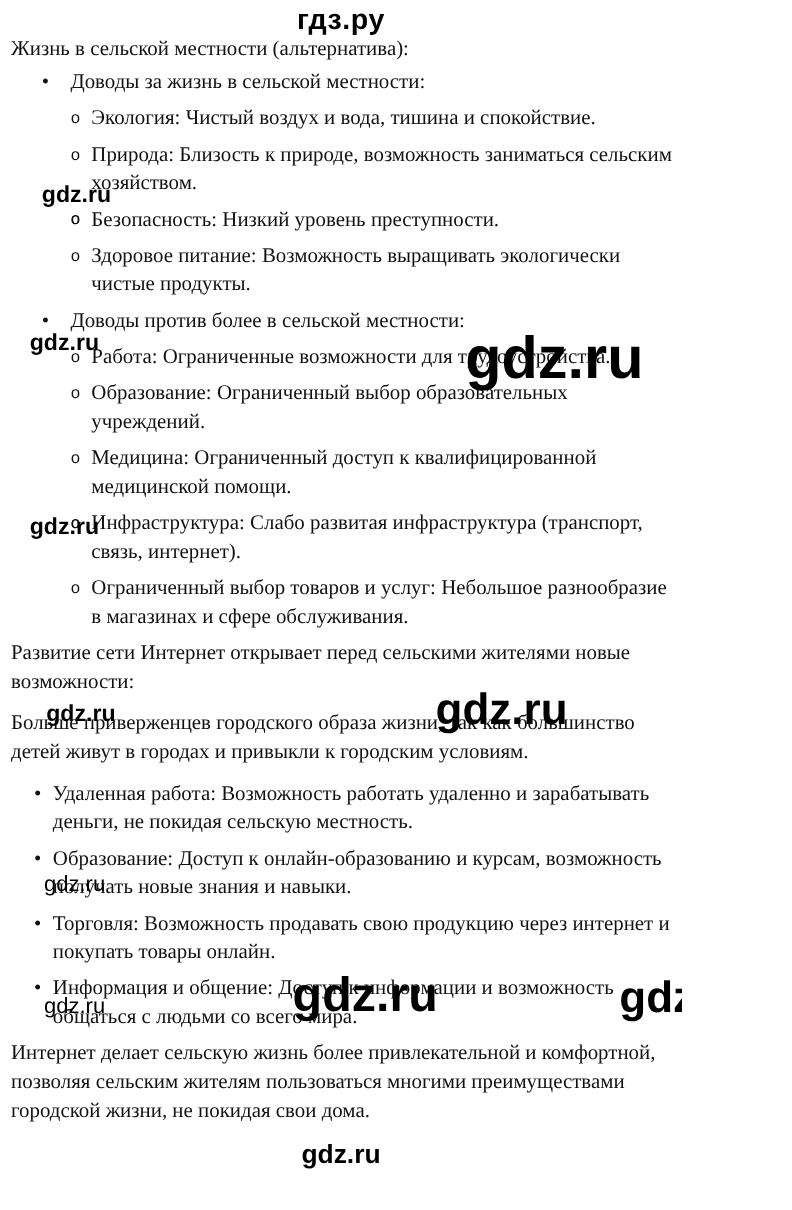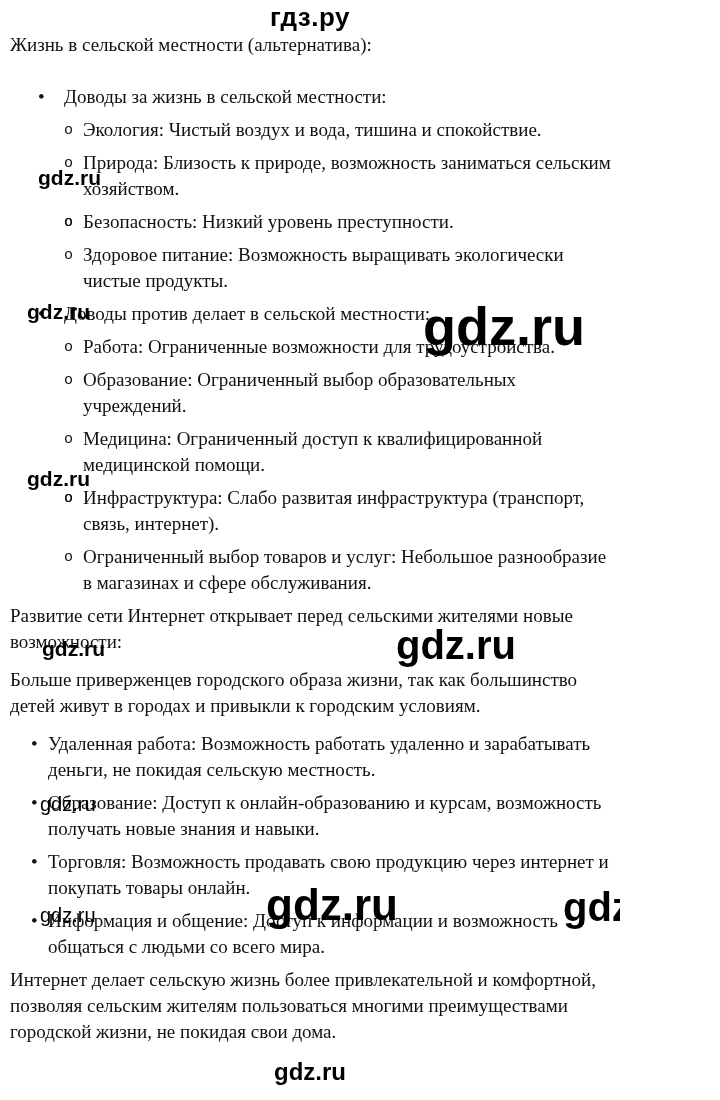--- a/index.html
+++ b/index.html
@@ -14,21 +14,21 @@
     background:#fff; overflow:hidden;
   }
   .brand-header {
     font-family:"Liberation Sans", sans-serif;
     font-weight:700; font-size:26px; line-height:30px;
     text-align:center; padding-top:2px; color:#000;
     letter-spacing:0.5px;
   }
   .doc { font-size:19px; line-height:26px; }
   .para { padding:0 14px 0 10px; margin-bottom:12px; }
-  .doc-title { margin-bottom:26px; }
+  .doc-title { margin-bottom:4px; }
   .li { position:relative; margin-bottom:7px; }
   .li .marker { position:absolute; top:0; }
   
   .l1a { padding-left:64px; padding-right:10px; }
   .l1a > .marker { left:38px; }
   
   .l1b { padding-left:48px; padding-right:8px; }
   .l1b > .marker { left:31px; }
   
   .l2 { padding-left:83px; padding-right:8px; }
@@ -94,21 +94,21 @@
       <span class="marker">o</span>
       <span>Безопасность: Низкий уровень преступности.</span>
     </div>
     <div class="li l2">
       <span class="marker">o</span>
       <span>Здоровое питание: Возможность выращивать экологически чистые продукты.</span>
     </div>
 
     <div class="li l1a">
       <span class="marker">•</span>
-      <span>Доводы против делает в сельской местности:</span>
+      <span>Доводы против более в сельской местности:</span>
     </div>
 
     <div class="li l2">
       <span class="marker">o</span>
       <span>Работа: Ограниченные возможности для трудоустройства.</span>
     </div>
     <div class="li l2">
       <span class="marker">o</span>
       <span>Образование: Ограниченный выбор образовательных учреждений.</span>
     </div>

